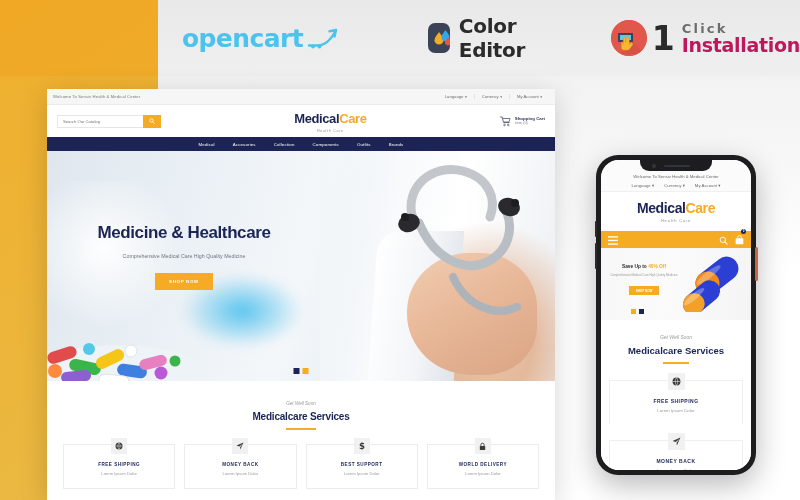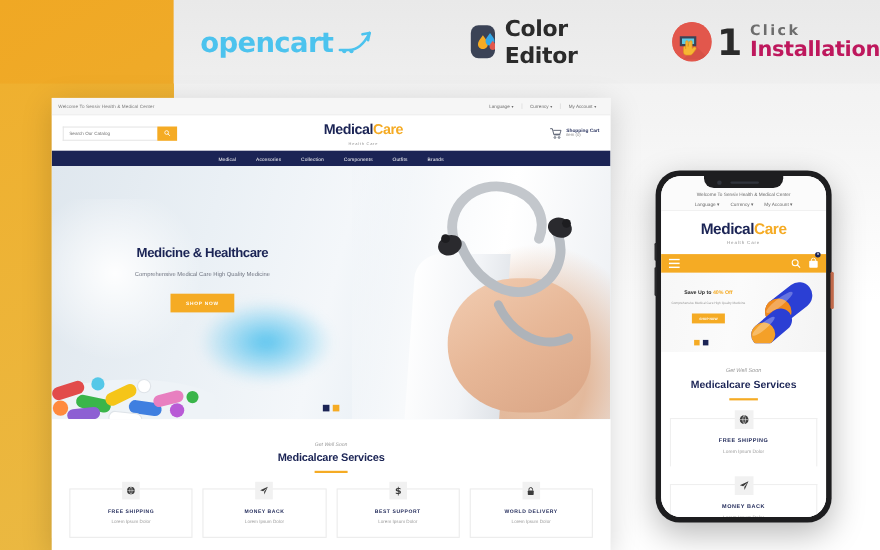--- a/index.html
+++ b/index.html
@@ -146,21 +146,21 @@
     transform:skewX(-4deg);
   }
   .stetho{ position:absolute; right:8px; top:6px; width:190px; height:180px; }
   .stetho svg{ width:100%; height:100%; }
   .hero-pills{
     position:absolute; left:-4px; bottom:-4px; width:152px; height:86px;
   }
   .hero-text{
     position:absolute; left:22px; top:72px; width:230px; text-align:center;
   }
-  .hero-h1{ font-size:12px; color:#1b2455; font-weight:bold; letter-spacing:-.4px; }
+  .hero-h1{ font-size:17px; color:#1b2455; font-weight:bold; letter-spacing:-.4px; }
   .hero-p{ font-size:5.3px; color:#6f7480; margin-top:9px; line-height:1.75; }
   .hero-btn{
     display:inline-block; margin-top:12px; background:#f5ab24; color:#fff;
     font-size:4.4px; font-weight:bold; letter-spacing:.7px;
     padding:6px 14px;
   }
   .hero-dots{
     position:absolute; left:50%; transform:translateX(-50%); bottom:7px;
     display:flex; gap:3px;
   }

